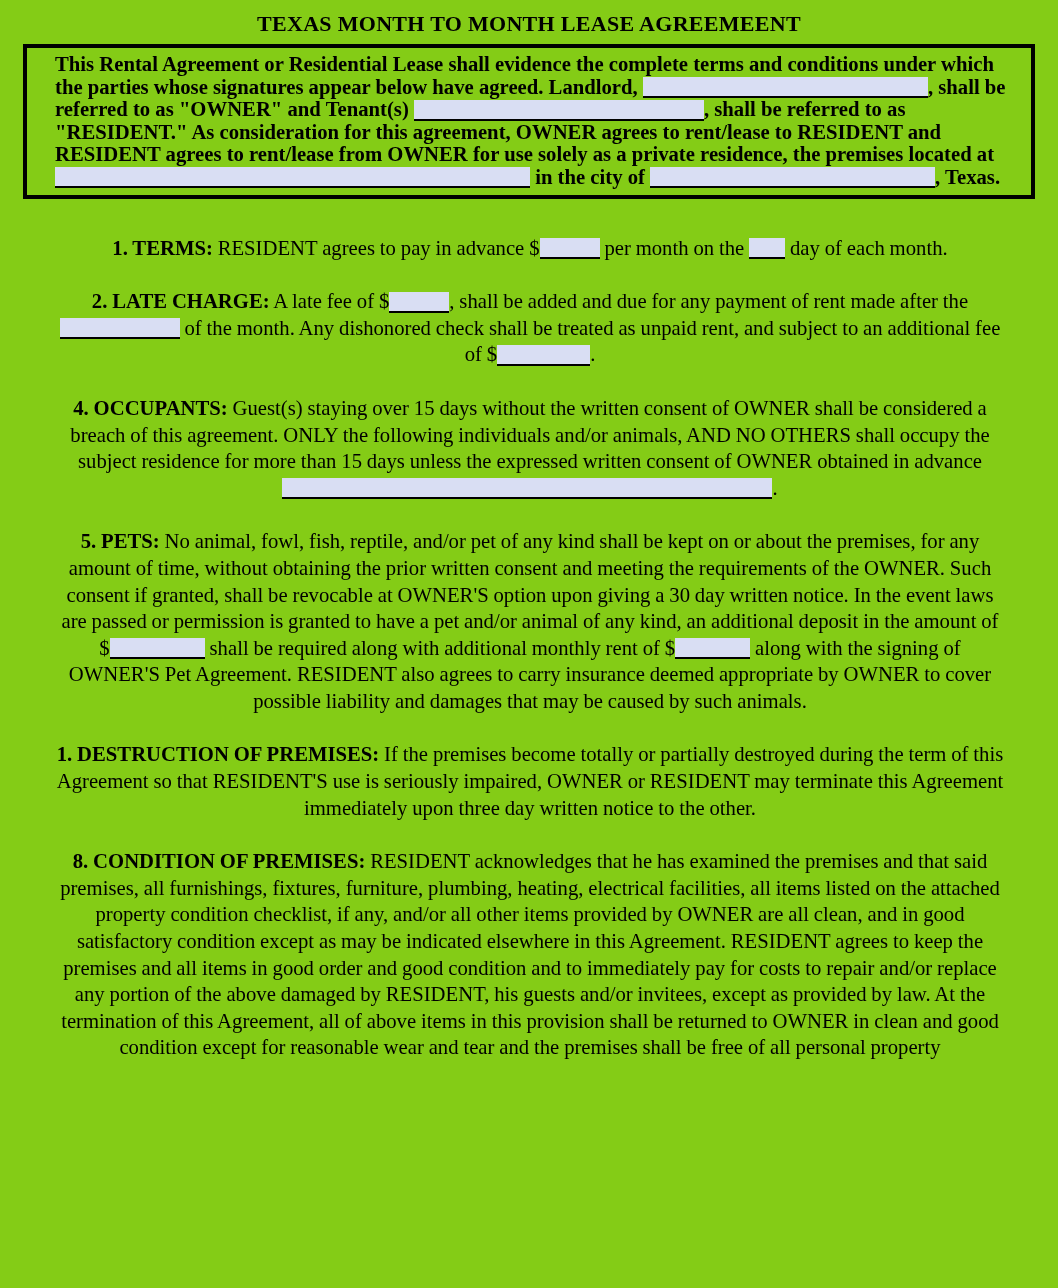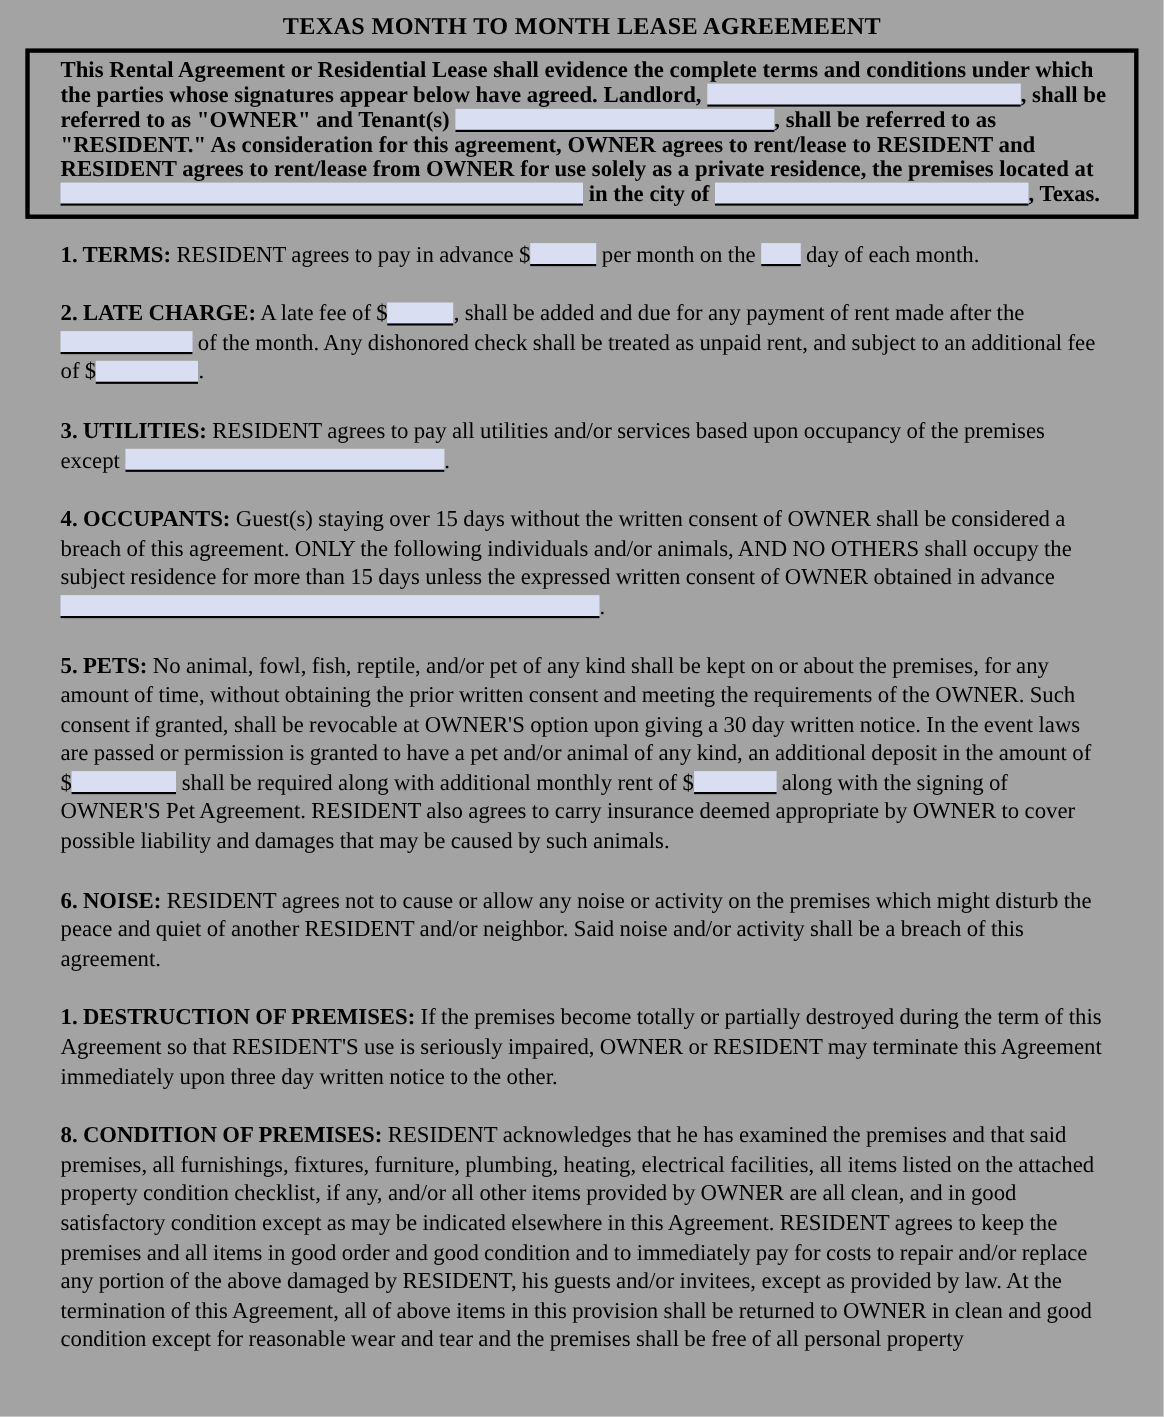--- a/index.html
+++ b/index.html
@@ -7,21 +7,21 @@
   html, body { margin: 0; padding: 0; background: #ffffff; }
   body {
     width: 1058px;
     font-family: "Liberation Serif", "DejaVu Serif", serif;
     color: var(--ink);
   }
   .page {
     width: 1058px;
     height: 1288px;
     overflow: hidden;
-    background: #a3a3a3;
+    background: #84cc16;
     position: relative;
   }
   .doc-title {
     margin: 10px 0 0 0;
     font-size: 22px;
     line-height: 27px;
     font-weight: bold;
     text-align: center;
     letter-spacing: 0.3px;
   }
@@ -36,21 +36,22 @@
     line-height: 22.6px;
     margin: 0;
   }
   .statute {
     font-size: 20.7px;
     line-height: 24px;
     text-align: center;
     margin: 18px 0 4px 0;
   }
   .body-sections {
-    margin: 20px 53px 0 55px;
+    margin: 36px 53px 0 55px;
+    text-align: center;
   }
   .body-sections .para {
     font-size: 20.7px;
     line-height: 26.6px;
     margin: 0 0 27px 0;
     word-spacing: -0.3px;
   }
   .seg-bold { font-weight: bold; }
   .blank {
     display: inline-block;
@@ -66,20 +67,18 @@
 <div class="page">
   <h1 class="doc-title">TEXAS MONTH TO MONTH LEASE AGREEMEENT</h1>
 
   <div class="intro-box">
     <p class="para"><span class="seg-text">This Rental Agreement or Residential Lease shall evidence the complete terms and conditions under which the parties whose signatures appear below have agreed. Landlord, </span><span class="blank" style="width: 285px;"></span><span class="seg-text">, shall be referred to as "OWNER" and Tenant(s) </span><span class="blank" style="width: 290px;"></span><span class="seg-text">, shall be referred to as "RESIDENT." As consideration for this agreement, OWNER agrees to rent/lease to RESIDENT and RESIDENT agrees to rent/lease from OWNER for use solely as a private residence, the premises located at </span><span class="blank" style="width: 475px;"></span><span class="seg-text"> in the city of </span><span class="blank" style="width: 285px;"></span><span class="seg-text">, Texas.</span></p>
   </div>
 
   <div class="body-sections">
       <p class="para"><span class="seg-bold">1. TERMS:</span><span class="seg-text"> RESIDENT agrees to pay in advance $</span><span class="blank" style="width: 60px;"></span><span class="seg-text"> per month on the </span><span class="blank" style="width: 36px;"></span><span class="seg-text"> day of each month.</span></p>
       <p class="para"><span class="seg-bold">2. LATE CHARGE:</span><span class="seg-text"> A late fee of $</span><span class="blank" style="width: 60px;"></span><span class="seg-text">, shall be added and due for any payment of rent made after the </span><span class="blank" style="width: 120px;"></span><span class="seg-text"> of the month. Any dishonored check shall be treated as unpaid rent, and subject to an additional fee of $</span><span class="blank" style="width: 93px;"></span><span class="seg-text">.</span></p>
-      <p class="para"><span class="seg-bold">3. UTILITIES:</span><span class="seg-text"> RESIDENT agrees to pay all utilities and/or services based upon occupancy of the premises except </span><span class="blank" style="width: 290px;"></span><span class="seg-text">.</span></p>
       <p class="para"><span class="seg-bold">4. OCCUPANTS:</span><span class="seg-text"> Guest(s) staying over 15 days without the written consent of OWNER shall be considered a breach of this agreement. ONLY the following individuals and/or animals, AND NO OTHERS shall occupy the subject residence for more than 15 days unless the expressed written consent of OWNER obtained in advance </span><span class="blank" style="width: 490px;"></span><span class="seg-text">.</span></p>
       <p class="para"><span class="seg-bold">5. PETS:</span><span class="seg-text"> No animal, fowl, fish, reptile, and/or pet of any kind shall be kept on or about the premises, for any amount of time, without obtaining the prior written consent and meeting the requirements of the OWNER. Such consent if granted, shall be revocable at OWNER'S option upon giving a 30 day written notice. In the event laws are passed or permission is granted to have a pet and/or animal of any kind, an additional deposit in the amount of $</span><span class="blank" style="width: 95px;"></span><span class="seg-text"> shall be required along with additional monthly rent of $</span><span class="blank" style="width: 75px;"></span><span class="seg-text"> along with the signing of OWNER'S Pet Agreement. RESIDENT also agrees to carry insurance deemed appropriate by OWNER to cover possible liability and damages that may be caused by such animals.</span></p>
-      <p class="para"><span class="seg-bold">6. NOISE:</span><span class="seg-text"> RESIDENT agrees not to cause or allow any noise or activity on the premises which might disturb the peace and quiet of another RESIDENT and/or neighbor. Said noise and/or activity shall be a breach of this agreement.</span></p>
       <p class="para"><span class="seg-bold">1. DESTRUCTION OF PREMISES:</span><span class="seg-text"> If the premises become totally or partially destroyed during the term of this Agreement so that RESIDENT'S use is seriously impaired, OWNER or RESIDENT may terminate this Agreement immediately upon three day written notice to the other.</span></p>
       <p class="para"><span class="seg-bold">8. CONDITION OF PREMISES:</span><span class="seg-text"> RESIDENT acknowledges that he has examined the premises and that said premises, all furnishings, fixtures, furniture, plumbing, heating, electrical facilities, all items listed on the attached property condition checklist, if any, and/or all other items provided by OWNER are all clean, and in good satisfactory condition except as may be indicated elsewhere in this Agreement. RESIDENT agrees to keep the premises and all items in good order and good condition and to immediately pay for costs to repair and/or replace any portion of the above damaged by RESIDENT, his guests and/or invitees, except as provided by law. At the termination of this Agreement, all of above items in this provision shall be returned to OWNER in clean and good condition except for reasonable wear and tear and the premises shall be free of all personal property</span></p>
     </div>
 </div>
 
 </body></html>

